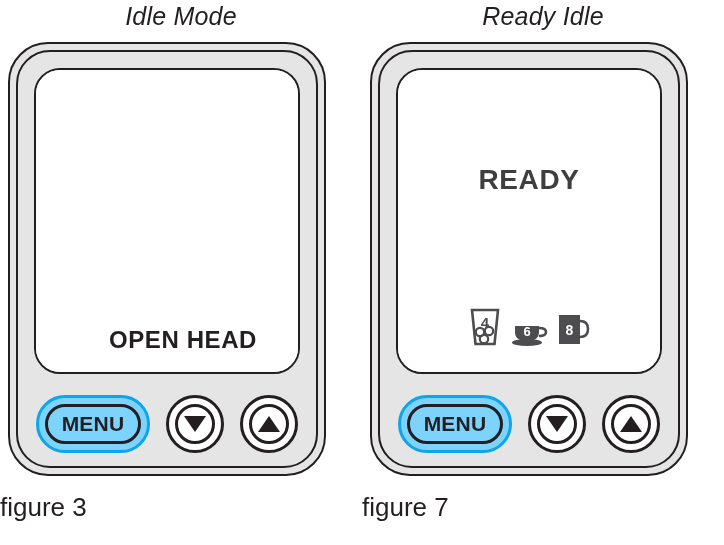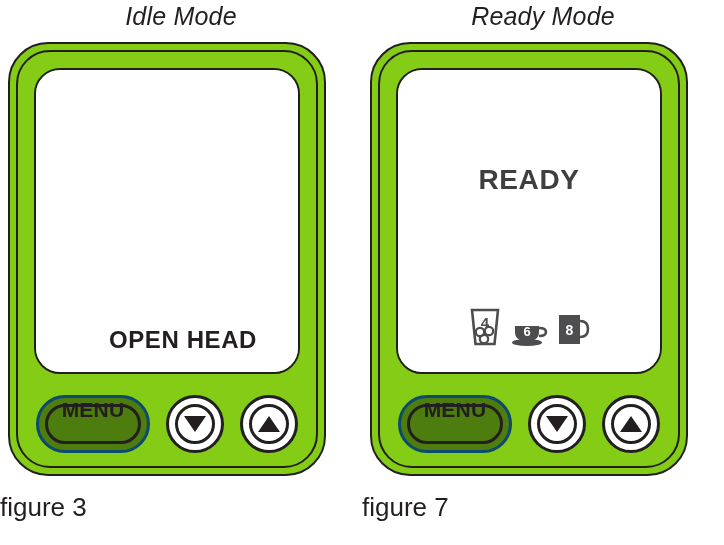--- a/index.html
+++ b/index.html
@@ -52,21 +52,21 @@
     left: 8px;
     top: 42px;
     width: 318px;
     height: 434px;
   }
   .shell-outer,
   .shell-mid,
   .screen-frame {
     position: absolute;
     box-sizing: border-box;
-    background: #84cc16;
+    background: #e5e5e5;
   }
   .shell-outer {
     left: 0; top: 0;
     width: 318px; height: 434px;
     border: 2px solid #231f20;
     border-radius: 40px;
   }
   .shell-mid {
     left: 8px; top: 8px;
     width: 302px; height: 418px;
@@ -136,24 +136,25 @@
     justify-content: center;
     gap: 16px;
   }
 
   
   .btn-menu {
     position: relative;
     width: 114px;
     height: 58px;
     box-sizing: border-box;
-    border: 3px solid #0c4a6e;
+    border: 3px solid #0ea5e9;
     border-radius: 29px;
-    background: #4d7c0f;
+    background: #7dd3fc;
     display: flex;
+    align-items: center;
     justify-content: center;
   }
   .btn-menu::before {
     content: "";
     position: absolute;
     left: 6px; top: 6px;
     right: 6px; bottom: 6px;
     border: 3px solid #231f20;
     border-radius: 23px;
     pointer-events: none;
@@ -250,21 +251,21 @@
         </div>
 
       </div>
     </div>
 
     <div class="caption">figure 3</div>
   </div>
 
   <div class="panel panel-right">
 
-    <div class="mode-title">Ready Mode</div>
+    <div class="mode-title">Ready Idle</div>
 
     <div class="device">
       <div class="shell-outer"></div>
       <div class="shell-mid"></div>
 
       <div class="screen-frame">
         <div class="screen">
 
           <div class="screen-status status-ready">READY</div>
 

